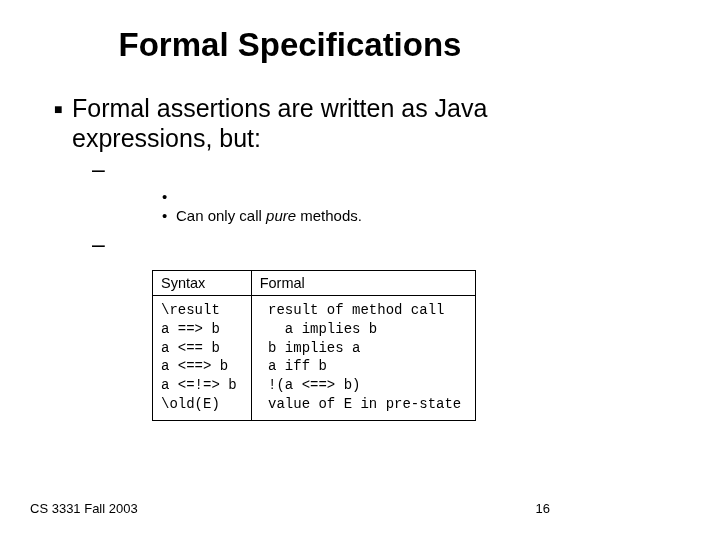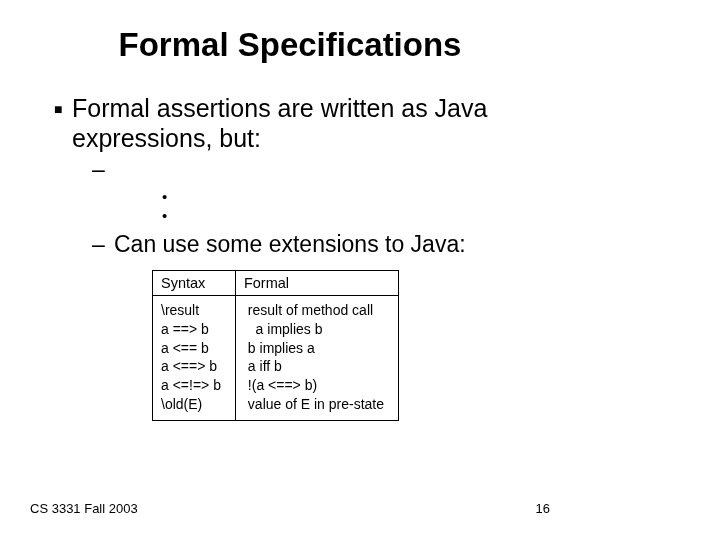--- a/index.html
+++ b/index.html
@@ -10,21 +10,21 @@
   .lvl1 .bullet { width: 18px; flex: 0 0 18px; font-size: 14px; padding-top: 7px; }
   .lvl2 { margin-left: 62px; font-size: 23px; line-height: 1.3; display: flex; margin-top: 2px; }
   .lvl2 .dash { width: 22px; flex: 0 0 22px; }
   .lvl3 { margin-left: 132px; font-size: 15px; line-height: 1.3; display: flex; }
   .lvl3 .dot { width: 14px; flex: 0 0 14px; }
   .lvl3-group { margin-top: 2px; margin-bottom: 4px; }
   .table-wrap { margin: 10px 0 0 122px; }
   table { border-collapse: collapse; }
   th, td { border: 1.5px solid #000; text-align: left; font-weight: normal; vertical-align: top; }
   th { font-size: 14.5px; padding: 4px 10px 4px 8px; }
-  td { font-size: 14px; padding: 5px 14px 6px 8px; line-height: 1.35; white-space: pre; }
+  td { font-size: 14px; padding: 5px 14px 6px 8px; line-height: 1.35; white-space: pre; font-family: Liberation Mono, monospace; }
   .italic { font-style: italic; }
   .footer-left { position: absolute; left: 30px; bottom: 24px; font-size: 13px; }
   .footer-right { position: absolute; right: 30px; bottom: 24px; font-size: 13px; margin-left: 24px; }
 </style>
 </head>
 <body>
 
 <div class="slide">
 
   <div class="title">Formal Specifications</div>
@@ -37,26 +37,28 @@
   <div class="lvl2">
     <span class="dash">–</span>
   </div>
 
   <div class="lvl3-group">
     <div class="lvl3">
       <span class="dot">•</span>
     </div>
     <div class="lvl3">
       <span class="dot">•</span>
+      <span>
+        <span>Can only call </span><span class="italic">pure</span><span> methods.</span>
+      </span>
     </div>
   </div>
 
   <div class="lvl2">
     <span class="dash">–</span>
-    <span>Can use some extensions to Java:</span>
   </div>
 
   <div class="table-wrap">
     <table>
       <tbody>
           <tr>
         <th>Syntax</th>
         <th>Formal</th>
       </tr>
       <tr>

